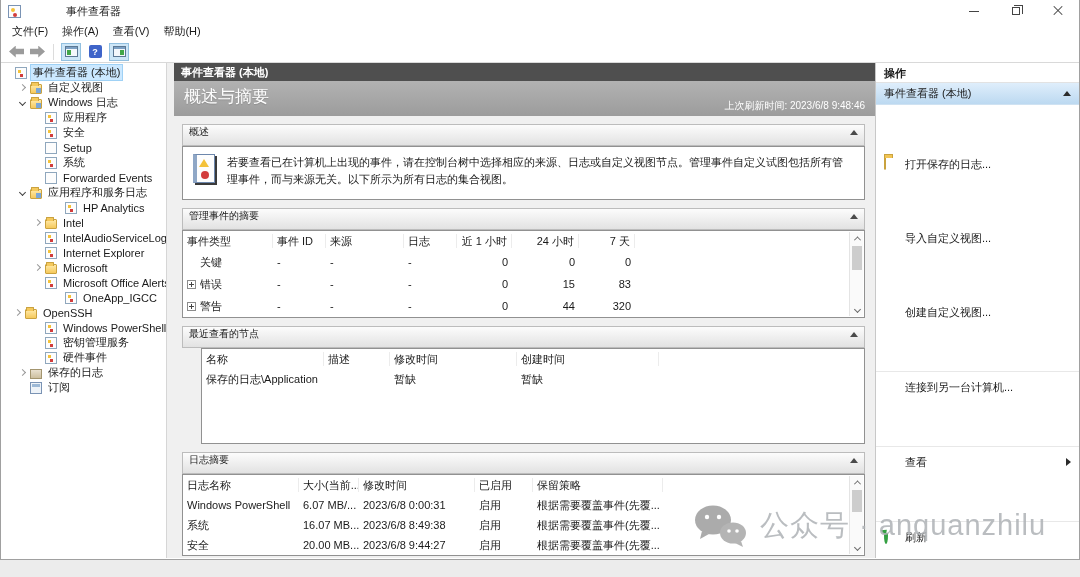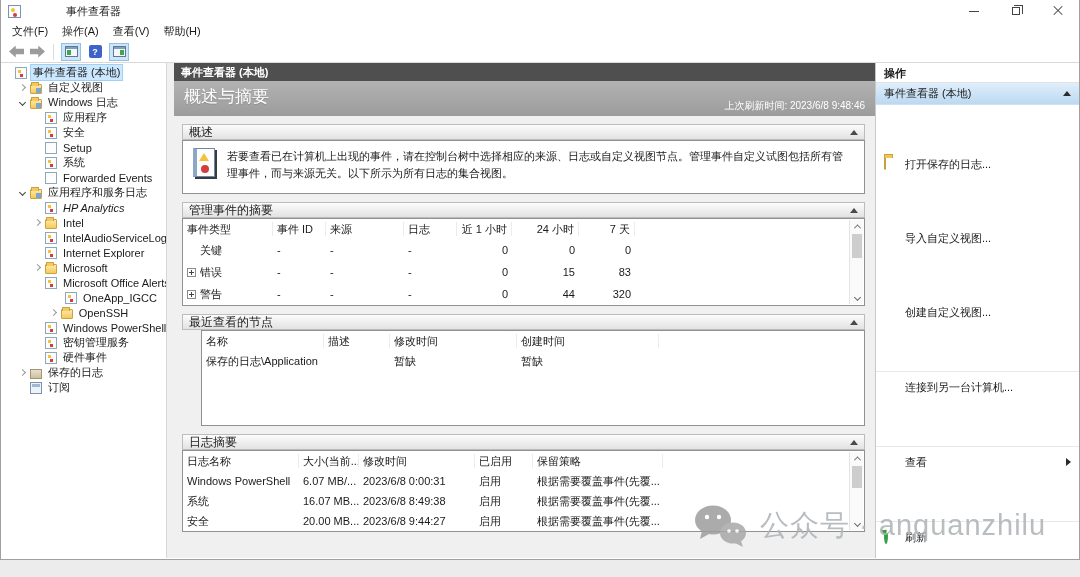--- a/index.html
+++ b/index.html
@@ -67,21 +67,21 @@
 
   
   .center-pane { flex:1; background:#f0f0f0; padding-left:7px; display:flex; flex-direction:column; overflow:hidden; }
   .crumbbar { height:18px; background:#4f4f4f; color:#fff; font-weight:bold; font-size:11px; line-height:18px; padding-left:7px; }
   .bigheader { height:35px; background:linear-gradient(#b2b2b2,#9c9c9c); position:relative; }
   .bigheader .bh-title { color:#fdfdfd; font-size:17px; position:absolute; left:10px; top:4px; text-shadow:0 1px 1px rgba(0,0,0,.15); }
   .bigheader .bh-refresh { color:#fff; font-size:10px; position:absolute; right:10px; bottom:3px; }
   .content { flex:1; padding:8px 10px 0 8px; overflow:hidden; }
 
   .section { margin-bottom:8px; }
-  .sec-header { height:16px; background:linear-gradient(#fcfcfc,#e2e2e2); border:1px solid #bcbcbc; font-size:12px; line-height:14px; padding-left:6px; position:relative; }
+  .sec-header { height:22px; background:linear-gradient(#fcfcfc,#e2e2e2); border:1px solid #bcbcbc; font-size:10px; line-height:14px; padding-left:6px; position:relative; }
   .collapse-btn { position:absolute; right:6px; top:5px; width:0; height:0; border-left:4px solid transparent; border-right:4px solid transparent; border-bottom:5px solid #4a4a4a; }
   .sec-body { background:#fff; border:1px solid #919191; position:relative; overflow:hidden; }
 
   
   .ov-body { display:flex; align-items:flex-start; padding:7px 12px 0 10px; height:54px; }
   .ov-icon { width:22px; height:29px; flex:none; margin-right:12px; background:#fdfdfd; border:1px solid #6d87ac; border-left:4px solid #8fa7c6; position:relative; box-shadow:2px 2px 0 #3a3a3a; }
   .ov-icon::before { content:""; position:absolute; left:2px; top:4px; width:0; height:0; border-left:5px solid transparent; border-right:5px solid transparent; border-bottom:8px solid #f4c23a; }
   .ov-icon::after { content:""; position:absolute; left:4px; top:16px; width:8px; height:8px; background:#d23d3d; border-radius:50%; }
   .ov-text { font-size:11px; line-height:1.55; }
 
@@ -220,21 +220,21 @@
         <div class="tree-row" style="padding-left: 34px;">
           <span class="chev-space"></span>
           <span class="tree-ic ic-page"></span>
           <span class="tree-label">Forwarded Events</span>
         </div>
         <div class="tree-row" style="padding-left: 19px;">
           <span class="chev exp"></span>
           <span class="tree-ic ic-folder special"></span>
           <span class="tree-label">应用程序和服务日志</span>
         </div>
-        <div class="tree-row" style="padding-left: 34px; font-style: italic;">
+        <div class="tree-row" style="padding-left: 54px;">
           <span class="chev-space"></span>
           <span class="tree-ic ic-page marks"></span>
           <span class="tree-label">HP Analytics</span>
         </div>
         <div class="tree-row" style="padding-left: 34px;">
           <span class="chev"></span>
           <span class="tree-ic ic-folder"></span>
           <span class="tree-label">Intel</span>
         </div>
         <div class="tree-row" style="padding-left: 34px;">
@@ -255,21 +255,21 @@
         <div class="tree-row" style="padding-left: 34px;">
           <span class="chev-space"></span>
           <span class="tree-ic ic-page marks"></span>
           <span class="tree-label">Microsoft Office Alerts</span>
         </div>
         <div class="tree-row" style="padding-left: 54px;">
           <span class="chev-space"></span>
           <span class="tree-ic ic-page marks"></span>
           <span class="tree-label">OneApp_IGCC</span>
         </div>
-        <div class="tree-row" style="padding-left: 14px; justify-content: center;">
+        <div class="tree-row" style="padding-left: 14px;">
           <span class="chev"></span>
           <span class="tree-ic ic-folder"></span>
           <span class="tree-label">OpenSSH</span>
         </div>
         <div class="tree-row" style="padding-left: 34px;">
           <span class="chev-space"></span>
           <span class="tree-ic ic-page marks"></span>
           <span class="tree-label">Windows PowerShell</span>
         </div>
         <div class="tree-row" style="padding-left: 34px;">

